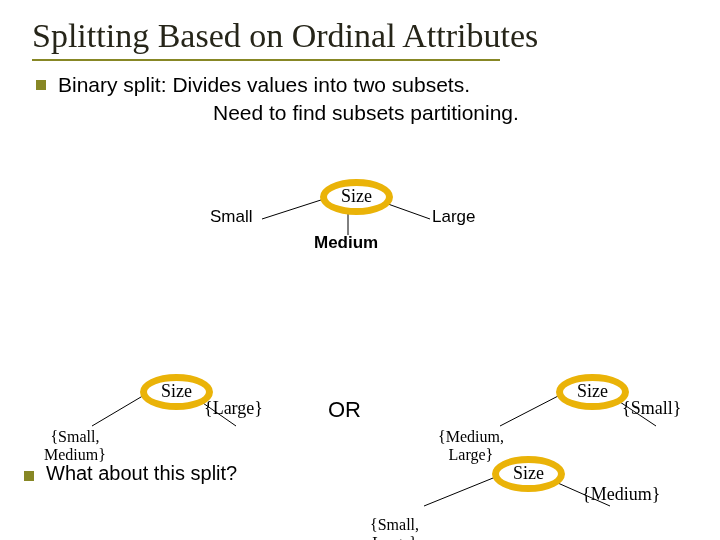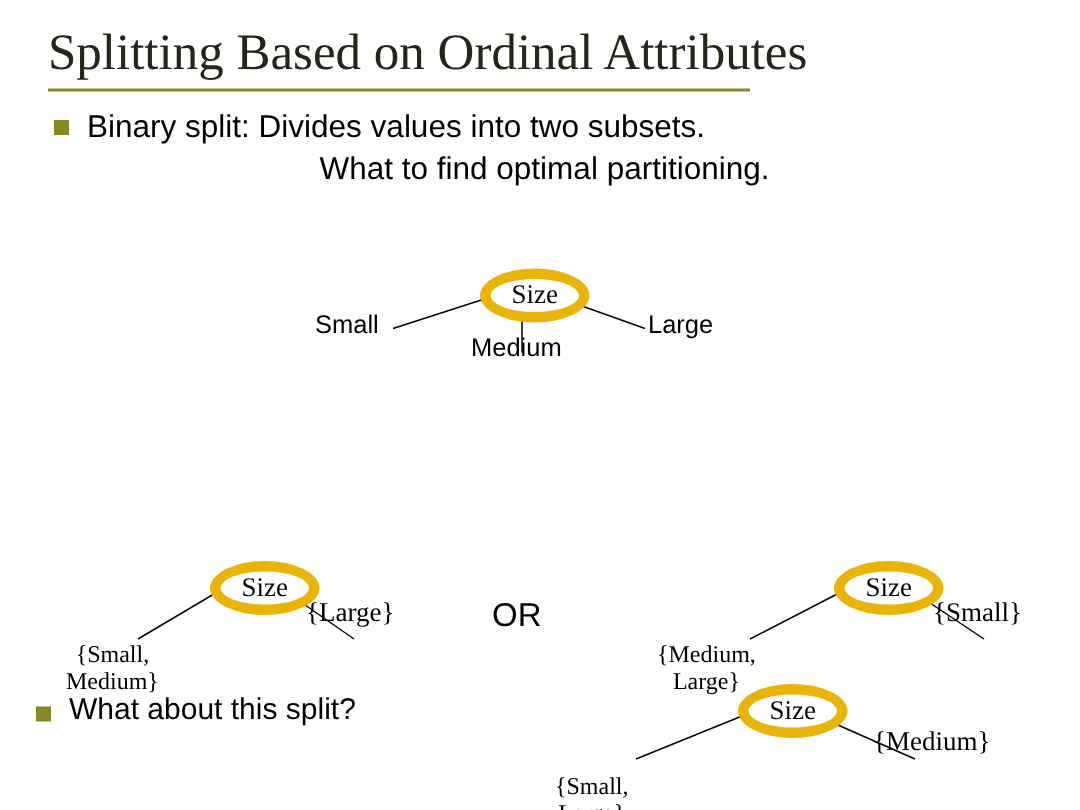--- a/index.html
+++ b/index.html
@@ -153,35 +153,35 @@
 <div class="slide">
 
   <div class="title">Splitting Based on Ordinal Attributes</div>
   <hr class="title-rule">
 
   <ul class="bullets">
     <li>
       <span class="binary-block">
         <span class="bold-lead">Binary split:</span><span>  Divides values into two subsets.</span>
       </span>
-      <span class="binary-block binary-line2">What to find optimal partitioning.</span>
+      <span class="binary-block binary-line2">Need to find subsets partitioning.</span>
     </li>
   </ul>
 
   <div class="bullet-3">What about this split?</div>
 
   <div class="tree tree-size-multi">
     <svg width="260" height="80">
       <line x1="104" y1="22" x2="42" y2="42" stroke="#000" stroke-width="1"></line>
       <line x1="128" y1="27" x2="128" y2="58" stroke="#000" stroke-width="1"></line>
       <line x1="154" y1="22" x2="210" y2="42" stroke="#000" stroke-width="1"></line>
     </svg>
     <div class="node" style="left:100px; top:2px;">Size</div>
     <div class="leaf" style="left:-10px; top:30px;">Small</div>
-    <div class="leaf" style="left:94px; top:45px;">Medium</div>
+    <div class="leaf" style="left:94px; top:56px;font-weight:bold;">Medium</div>
     <div class="leaf" style="left:212px; top:30px;">Large</div>
   </div>
 
   <div class="tree tree-binary-1">
     <svg width="230" height="80">
       <line x1="96" y1="22" x2="42" y2="54" stroke="#000" stroke-width="1"></line>
       <line x1="140" y1="22" x2="186" y2="54" stroke="#000" stroke-width="1"></line>
     </svg>
     <div class="node" style="left:90px; top:2px;">Size</div>
     <div class="leaf leaf-serif leaf-small" style="left:-6px; top:16px; white-space:pre;">{Small,

